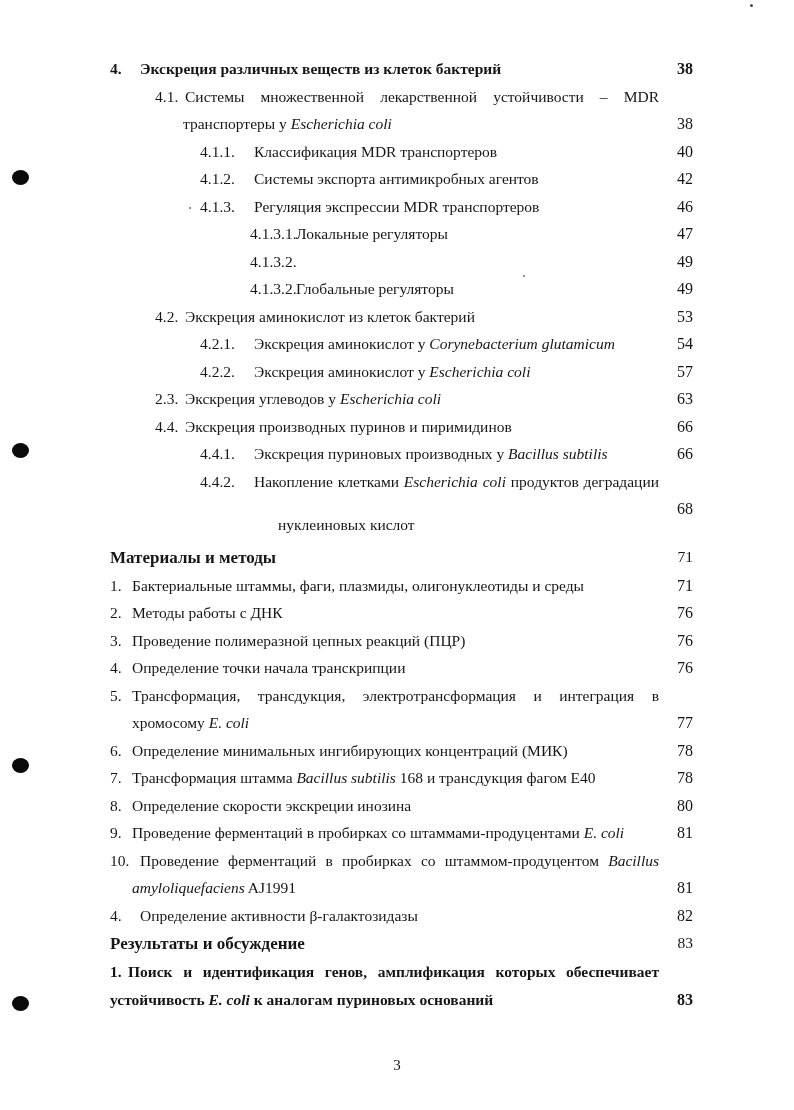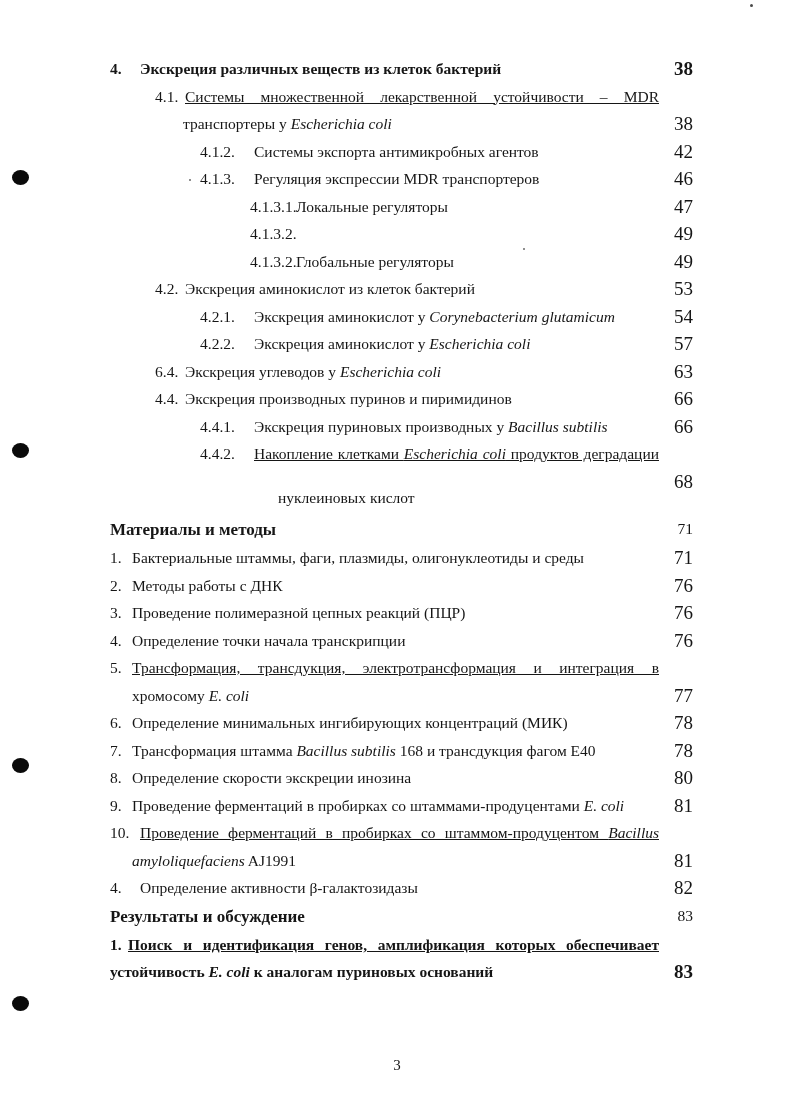--- a/index.html
+++ b/index.html
@@ -48,21 +48,21 @@
     margin: 0;
   }
   .toc-body {
     flex: 1 1 auto;
     min-width: 0;
   }
   .toc-page {
     flex: 0 0 auto;
     width: 34px;
     text-align: right;
-    font-size: 19px;
+    font-size: 16px;
     line-height: 27.5px;
   }
   .toc-page.empty { visibility: hidden; }
 
   
   .num {
     display: inline-block;
     vertical-align: top;
   }
 
@@ -77,21 +77,20 @@
   .num-w-30 { width: 30px; }
   .num-w-46 { width: 46px; }
   .num-w-54 { width: 54px; }
   .num-w-18 { width: 18px; }
 
   .bold { font-weight: bold; }
   .ital { font-style: italic; }
   .just-first {
     text-align: justify;
     text-align-last: justify;
-    text-decoration: underline;
   }
 
   
   .cont-1 { padding-left: 73px; }
   .cont-3 { padding-left: 168px; margin-top: 16px; }
   .cont-0 { padding-left: 22px; }
 
   
   .heading {
     font-weight: bold;
@@ -157,20 +156,29 @@
     </div>
     <div class="toc-page empty">&nbsp;</div>
   </div>
   <div class="toc-row">
     <div class="toc-body cont-1">
       <span>транспортеры у </span><span class="ital">Escherichia coli</span>
     </div>
     <div class="toc-page">38</div>
   </div>
 
+  <div class="toc-row lvl-2">
+    <div class="toc-body">
+      <div class="hang">
+        <span class="num num-w-54">4.1.1.</span>
+        <span class="txt">Классификация MDR транспортеров</span>
+      </div>
+    </div>
+    <div class="toc-page">40</div>
+  </div>
 
   <div class="toc-row lvl-2">
     <div class="toc-body">
       <div class="hang">
         <span class="num num-w-54">4.1.2.</span>
         <span class="txt">Системы экспорта антимикробных агентов</span>
       </div>
     </div>
     <div class="toc-page">42</div>
   </div>
@@ -242,21 +250,21 @@
         <span class="num num-w-54">4.2.2.</span>
         <span class="txt"><span>Экскреция аминокислот у </span><span class="ital">Escherichia coli</span></span>
       </div>
     </div>
     <div class="toc-page">57</div>
   </div>
 
   <div class="toc-row lvl-1">
     <div class="toc-body">
       <div class="hang">
-        <span class="num num-w-30">6.4.</span>
+        <span class="num num-w-30">2.3.</span>
         <span class="txt"><span>Экскреция углеводов у </span><span class="ital">Escherichia coli</span></span>
       </div>
     </div>
     <div class="toc-page">63</div>
   </div>
 
   <div class="toc-row lvl-1">
     <div class="toc-body">
       <div class="hang">
         <span class="num num-w-30">4.4.</span>

